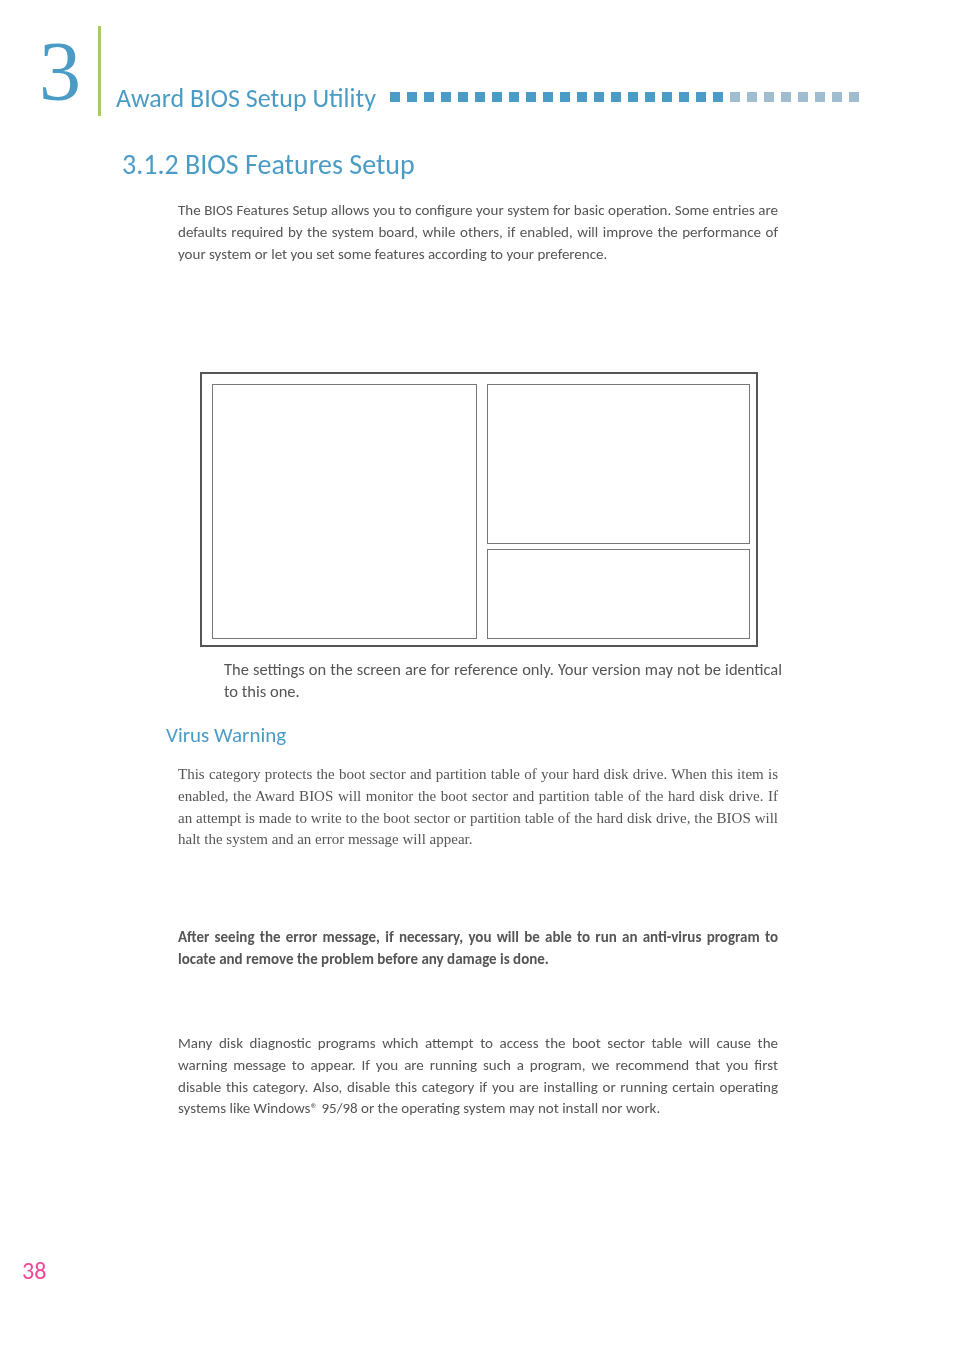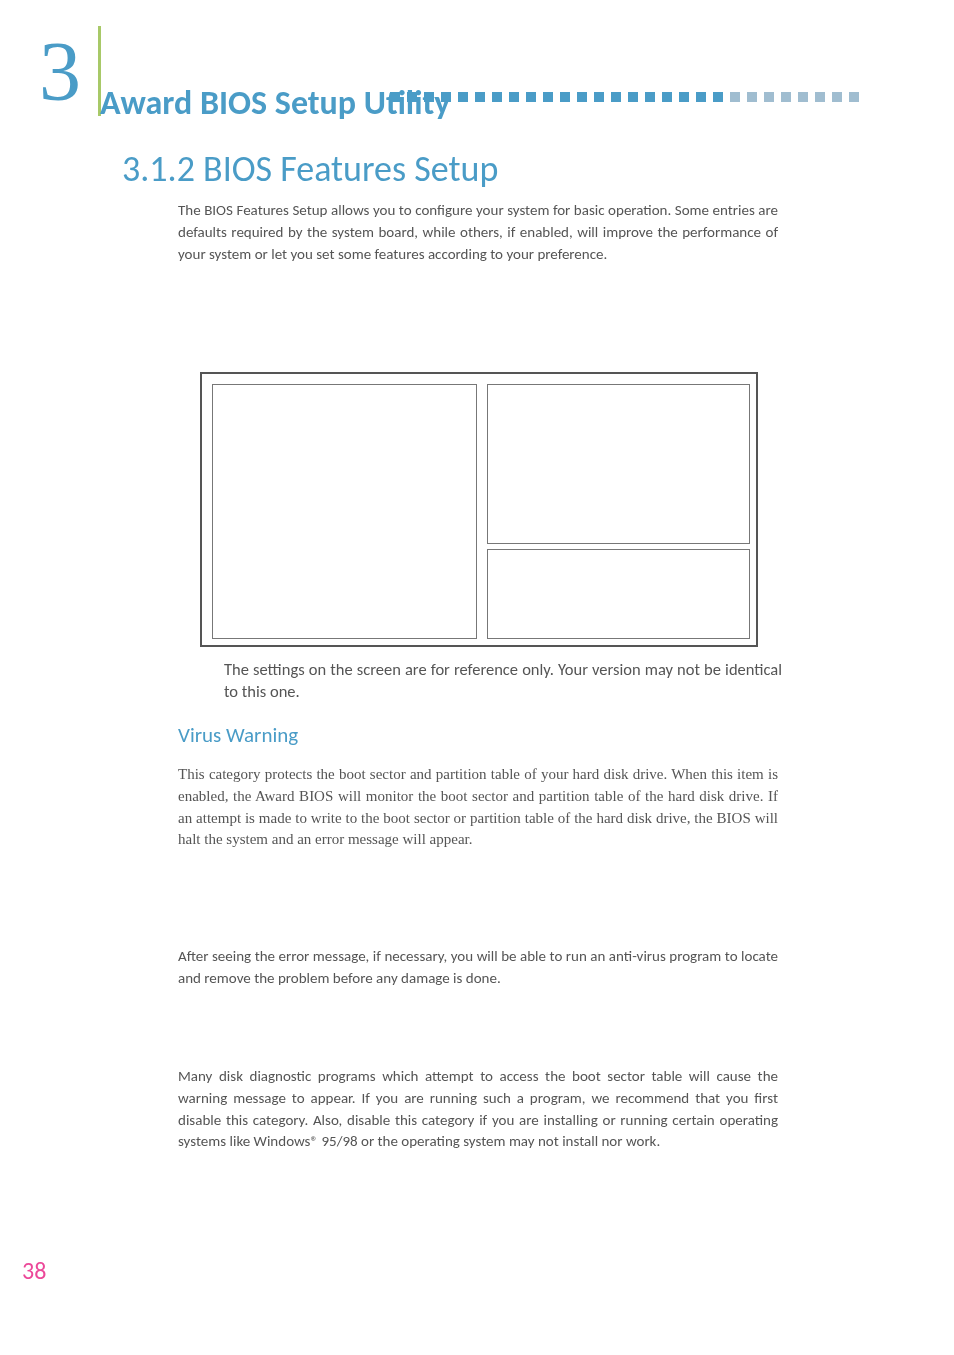--- a/index.html
+++ b/index.html
@@ -29,45 +29,45 @@
     position: absolute;
     top: 26px;
     left: 98px;
     width: 3px;
     height: 90px;
     background: #a8c968;
   }
   .header-title {
     position: absolute;
     top: 82px;
-    left: 100px;
-    font-size: 34px;
+    left: 116px;
+    font-size: 26px;
     color: #4a9cc7;
-    font-weight: bold;
+    font-weight: normal;
   }
   .dots-row {
     position: absolute;
     top: 92px;
     left: 390px;
     display: flex;
     gap: 7px;
   }
   .dots-row .dot {
     width: 10px;
     height: 10px;
     background: #4a9cc7;
   }
   .dots-row .dot.light {
     background: #a0bdd0;
   }
   .section-heading {
     position: absolute;
     top: 147px;
     left: 122px;
-    font-size: 36px;
+    font-size: 28px;
     color: #4a9cc7;
     font-weight: normal;
   }
   .body-para {
     position: absolute;
     left: 178px;
     width: 600px;
     font-size: 15px;
     line-height: 1.45;
     color: #555;
@@ -113,28 +113,28 @@
     width: 558px;
     font-size: 16.5px;
     color: #555;
     text-align: justify;
     line-height: 1.35;
     margin-left: 24px;
   }
   .sub-heading {
     position: absolute;
     top: 722px;
-    left: 178px;
+    left: 166px;
     font-size: 21px;
     color: #4a9cc7;
     font-weight: normal;
   }
   .para2 { top: 764px; font-family: Liberation Serif, serif; }
-  .para3 { top: 946px; }
-  .para4 { top: 1066px; }
+  .para3 { top: 927px; font-weight: bold; }
+  .para4 { top: 1033px; }
   .page-number {
     position: absolute;
     bottom: 70px;
     left: 22px;
     font-size: 24px;
     color: #ec4899;
   }
 </style>
 </head>
 <body>

